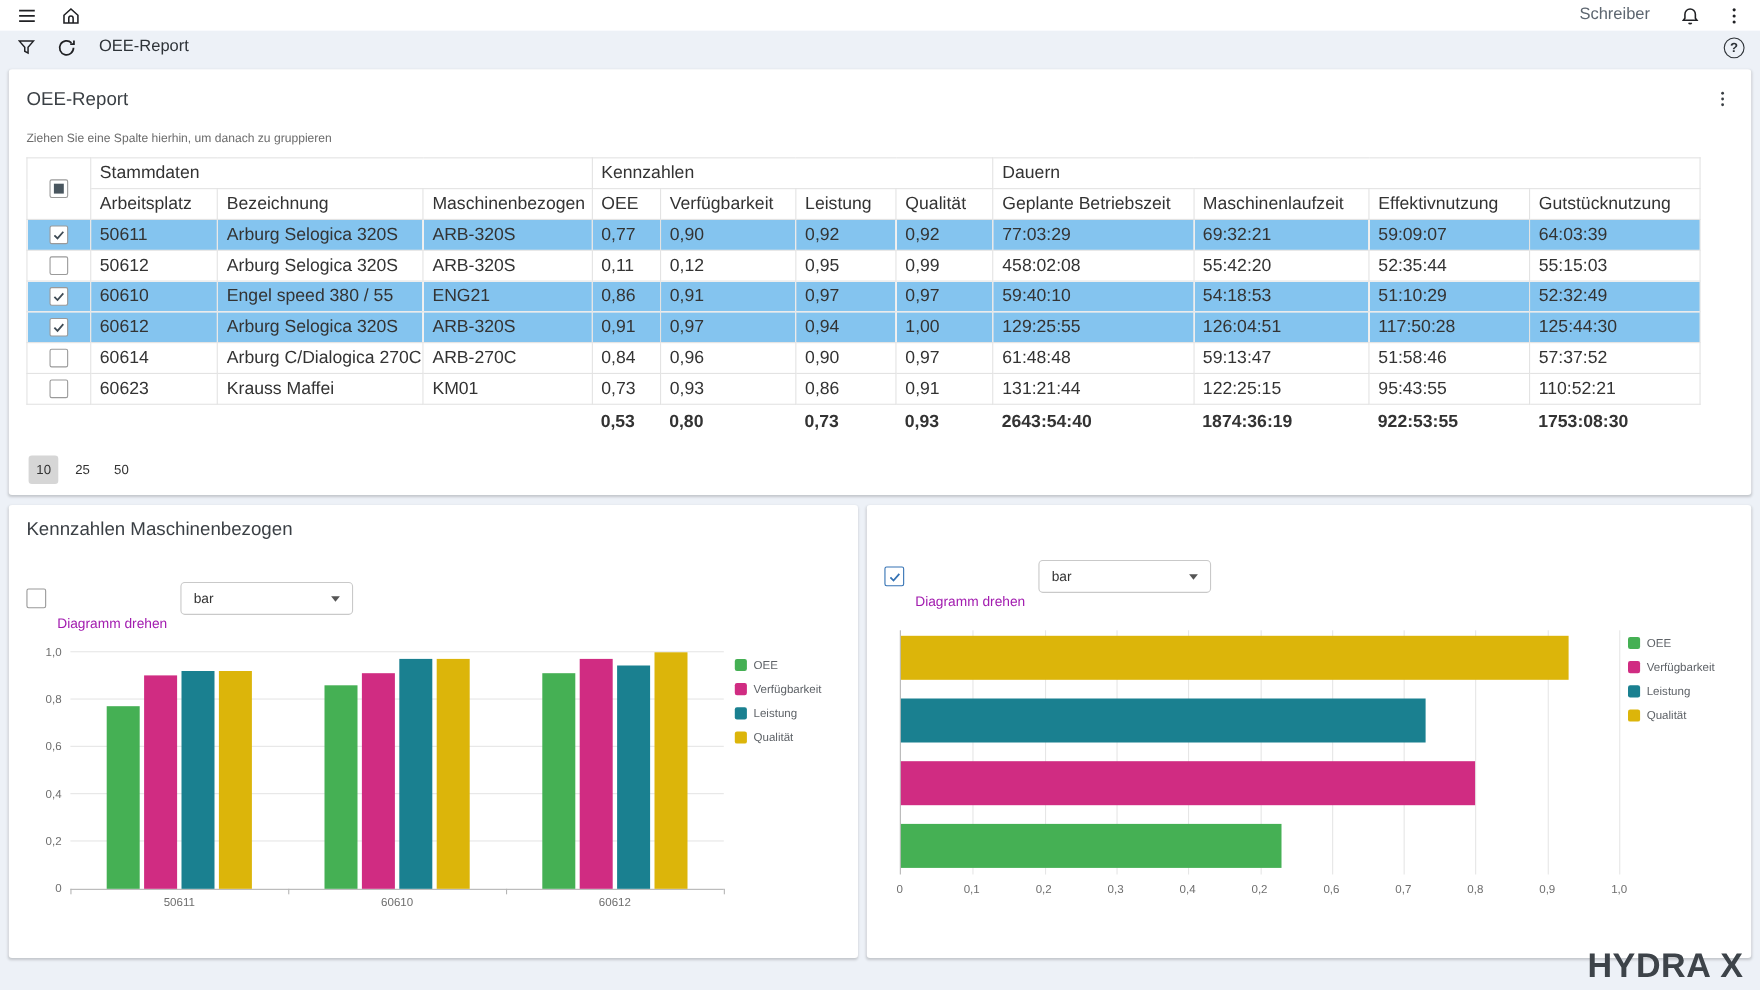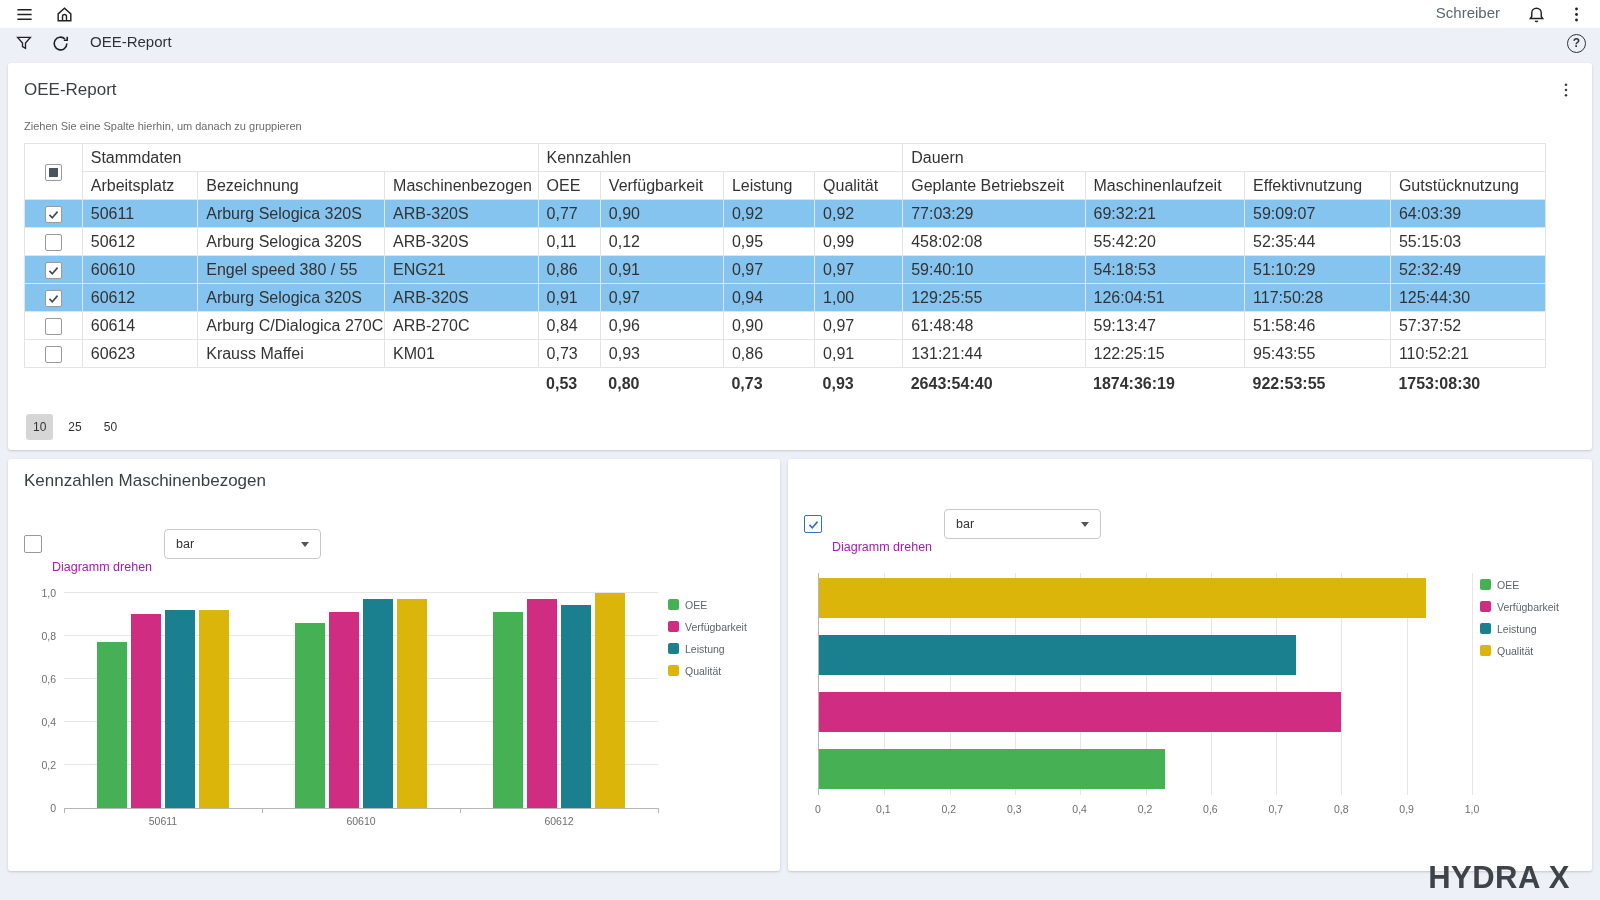--- a/index.html
+++ b/index.html
@@ -72,21 +72,21 @@
   .litem{display:flex;align-items:center;gap:6px;font-size:10.5px;color:#5f6368;cursor:pointer;}
   .lswatch{width:11px;height:11px;border-radius:2px;flex:0 0 11px;}
   .hwrap{flex:1;}
   .hplot{position:relative;height:222px;margin-left:14px;margin-right:8px;border-left:1px solid #b5b5b5;}
   .vgrid{position:absolute;top:0;bottom:0;width:1px;background:#e6e6e6;}
   .hbars{position:absolute;left:0;right:0;top:0;bottom:0;display:flex;flex-direction:column;justify-content:center;gap:17px;}
   .hbar{height:40px;}
   .hlabels{position:relative;height:14px;margin-left:14px;margin-right:8px;margin-top:9px;}
   .hlab{position:absolute;transform:translateX(-50%);}
   
-  .brand{position:absolute;right:30px;bottom:4px;font-size:31px;font-weight:700;color:#3d4349;letter-spacing:.5px;}
+  .brand{position:absolute;right:15px;bottom:4px;font-size:31px;font-weight:700;color:#3d4349;letter-spacing:.5px;}
 </style>
 </head>
 <body>
 
 <header class="topbar">
   <div class="hgroup">
     <span class="icon-btn">
       <svg width="19" height="19" viewBox="0 0 24 24">
           <path d="M3 6h18M3 12h18M3 18h18" stroke="#202124" stroke-width="2" fill="none"></path>
         </svg>

